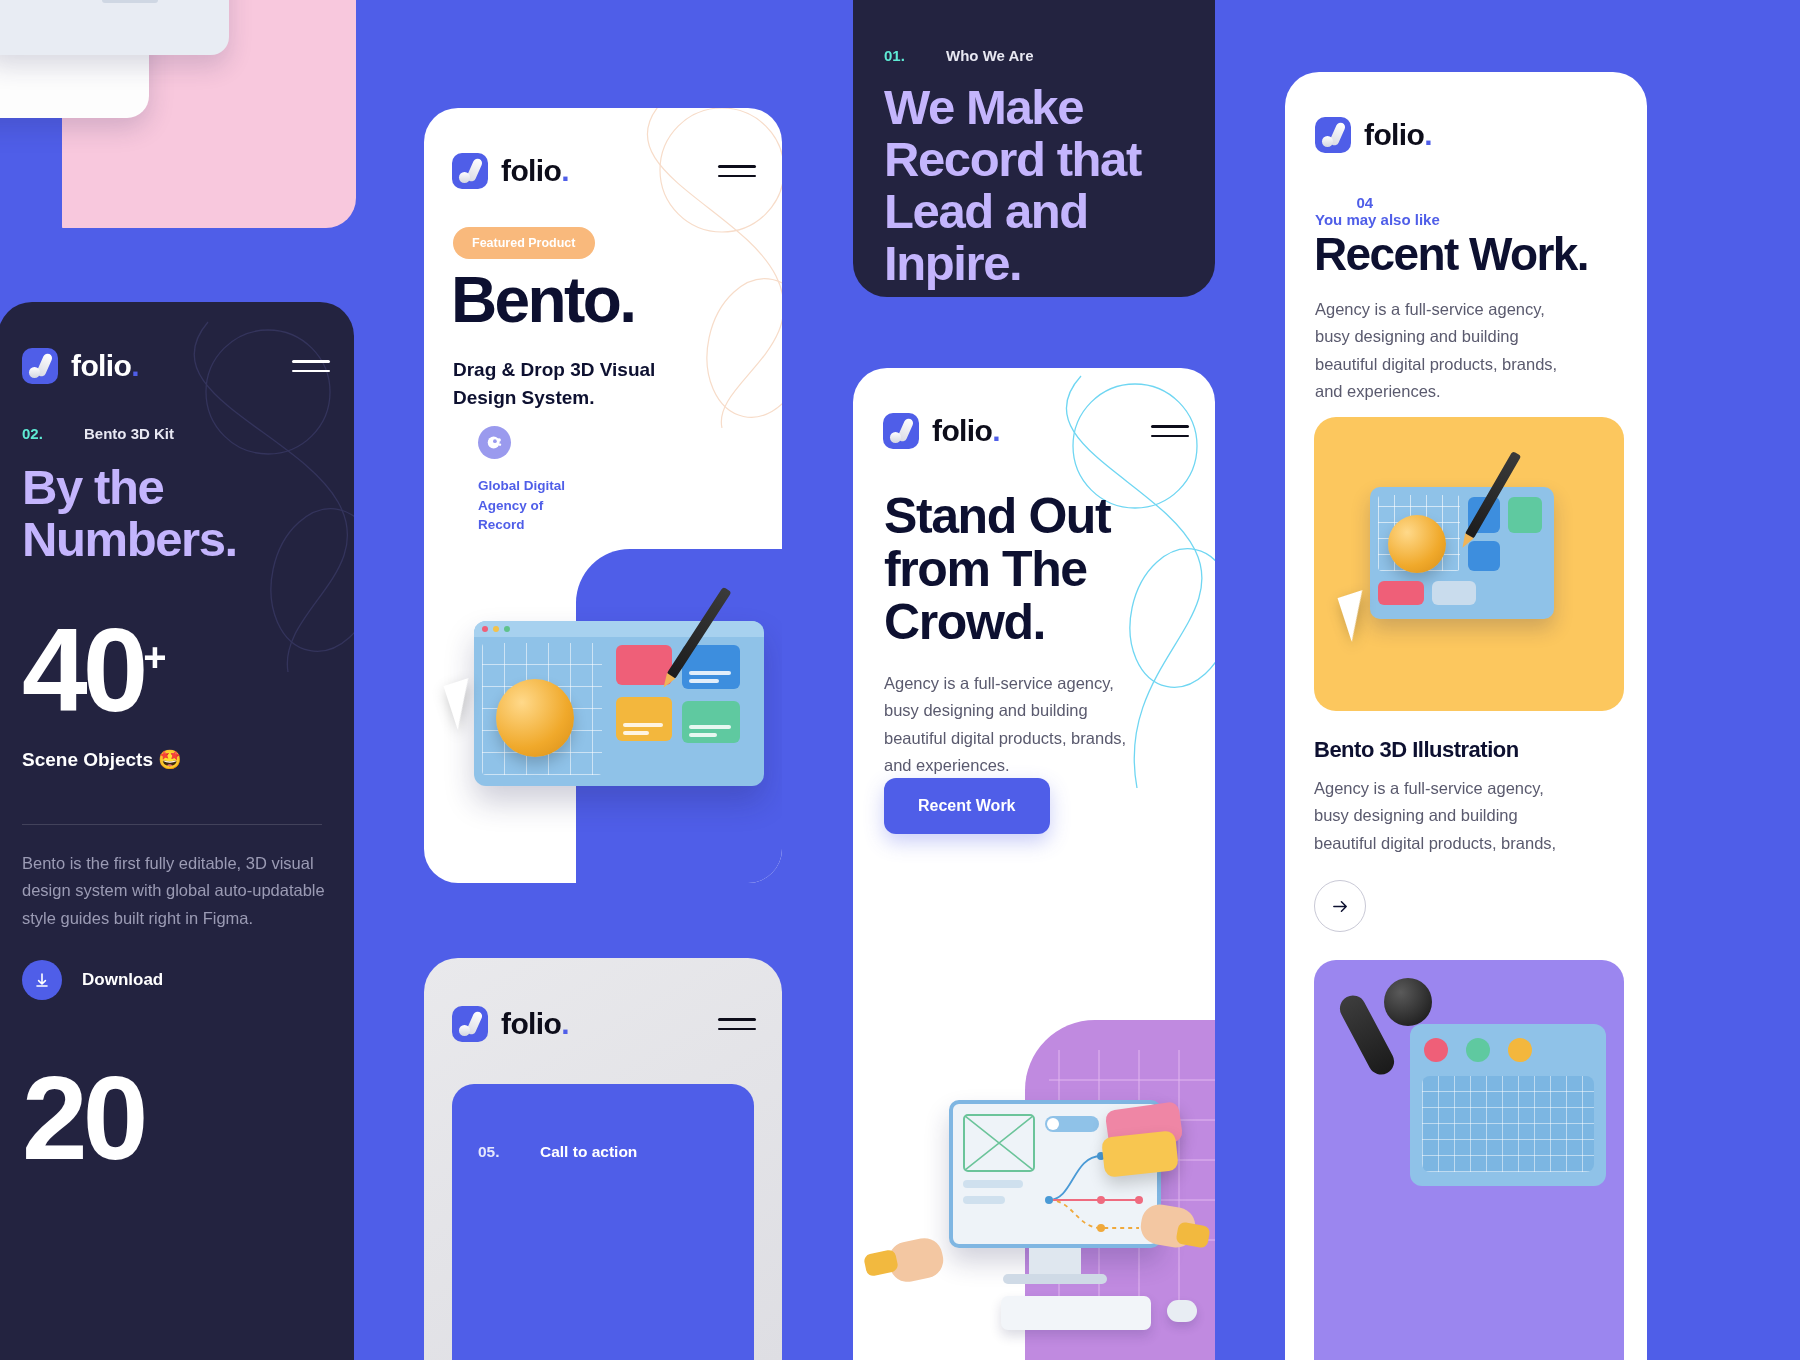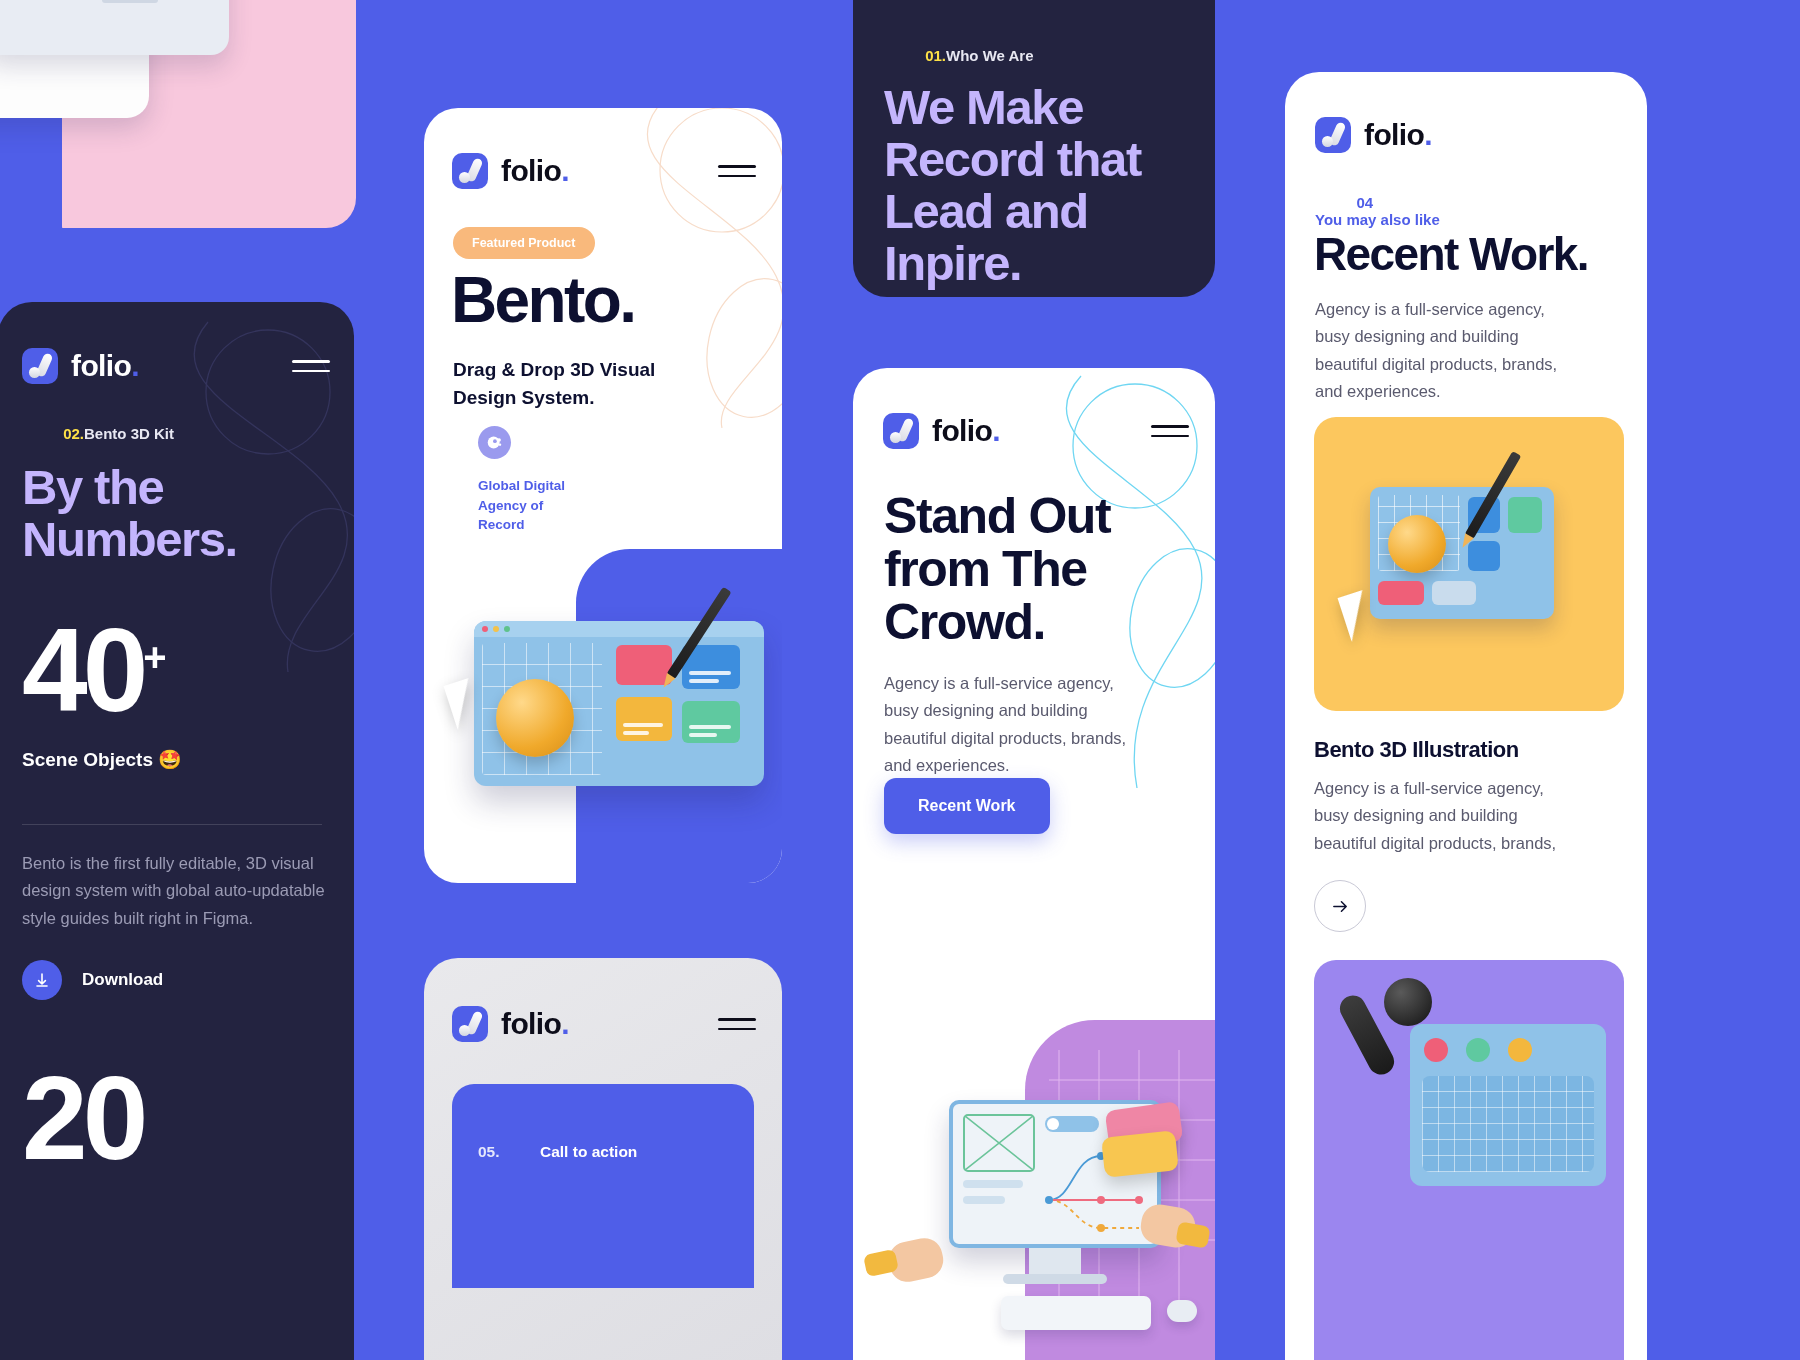--- a/index.html
+++ b/index.html
@@ -40,21 +40,21 @@
   .logo-word .period { color: #4f5ee8; }
 
   .burger { display: flex; flex-direction: column; gap: 7px; cursor: pointer; }
   .burger span { display: block; width: 38px; height: 2.5px; border-radius: 2px; }
   .burger.on-dark span { background: #ffffff; }
   .burger.on-light span { background: #0d0d1a; }
 
   
   .eyebrow { display: flex; align-items: center; font-size: 15px; font-weight: 700; }
   .eyebrow .num { width: 62px; }
-  .eyebrow.muted .num { color: #fde047; text-align: right; }
+  .eyebrow.muted .num { color: #5eead4; }
   .eyebrow.muted .lbl { color: #e8e8f2; }
   .eyebrow.blue .num, .eyebrow.blue .lbl { color: #4f5ee8; }
 
   h1.display {
     font-size: 49px; line-height: 1.06; font-weight: 700;
     letter-spacing: -1.4px;
   }
   .on-dark-txt { color: #c4b5fd; }
   .on-light-txt { color: #0d1030; }
 
@@ -319,21 +319,21 @@
             <span class="dot"></span>
           </span>
         <span class="logo-word on-light"><span>folio</span><span class="period">.</span></span>
       </div>
       <div class="burger on-light">
           <span></span>
           <span></span>
         </div>
     </div>
 
-    <div class="cta-box" style="position:absolute;left:28px;top:126px;width:302px;height:204px;border-radius:22px 22px 0 0;">
+    <div class="cta-box" style="position:absolute;left:28px;top:126px;width:302px;height:276px;border-radius:22px 22px 0 0;">
       <div class="cta-row" style="position:absolute;left:26px;top:59px;">
         <span class="num">05.</span>
         <span>Call to action</span>
       </div>
     </div>
   </div>
 
   <div class="card dark" id="who-card">
     <div class="eyebrow muted" style="position:absolute;left:31px;top:95px;">
       <span class="num">01.</span>

